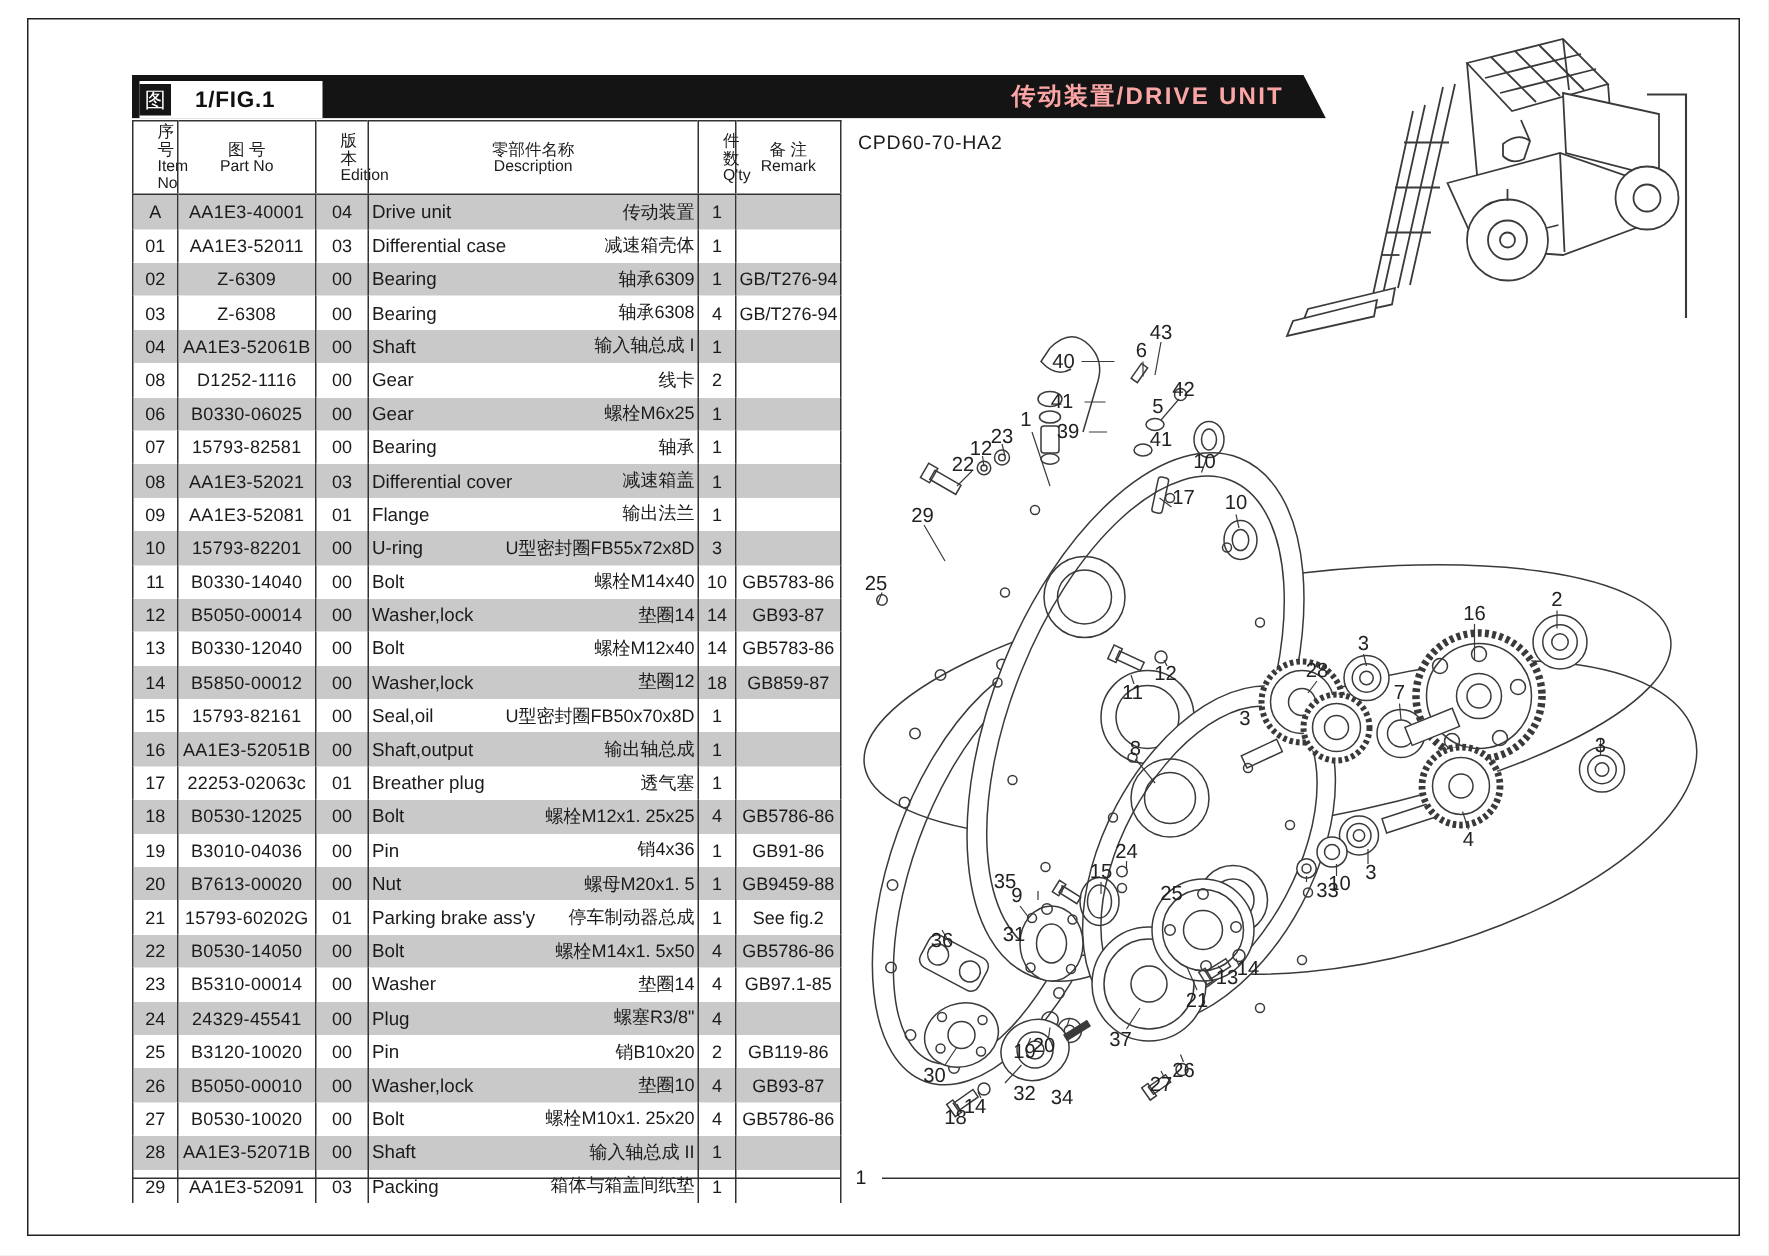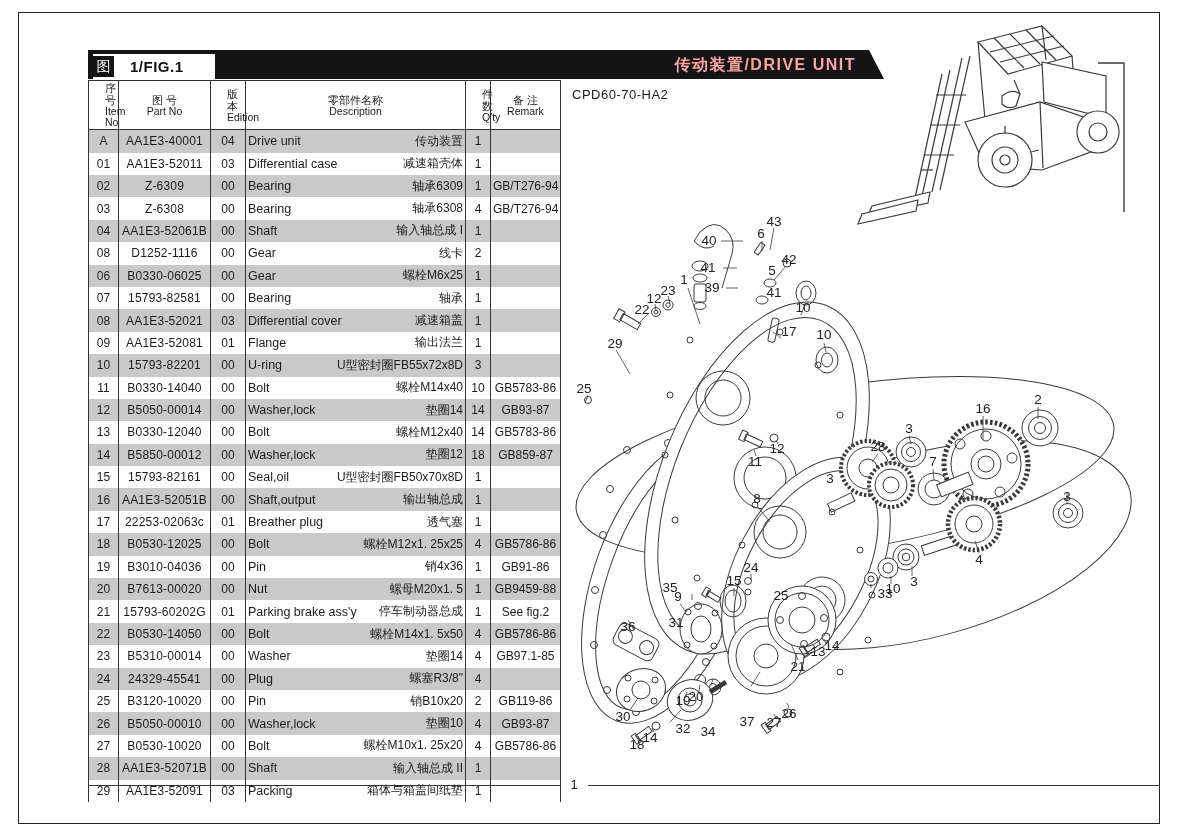--- a/index.html
+++ b/index.html
@@ -789,21 +789,21 @@
       <span class="callout" style="left: 893px; top: 589px;">10</span>
       <span class="callout" style="left: 914px; top: 582px;">3</span>
       <span class="callout" style="left: 979px; top: 560px;">4</span>
       <span class="callout" style="left: 628px; top: 627px;">36</span>
       <span class="callout" style="left: 832px; top: 646px;">14</span>
       <span class="callout" style="left: 818px; top: 652px;">13</span>
       <span class="callout" style="left: 798px; top: 667px;">21</span>
       <span class="callout" style="left: 708px; top: 691px; margin-top: 41px;">34</span>
       <span class="callout" style="left: 696px; top: 697px;">20</span>
       <span class="callout" style="left: 683px; top: 701px;">19</span>
-      <span class="callout" style="left: 747px; top: 722px;">37</span>
+      <span class="callout" style="left: 747px; top: 693px;">37</span>
       <span class="callout" style="left: 789px; top: 714px;">26</span>
       <span class="callout" style="left: 774px; top: 723px;">27</span>
       <span class="callout" style="left: 623px; top: 717px;">30</span>
       <span class="callout" style="left: 667px; top: 729px; margin-left: 16px;">32</span>
       <span class="callout" style="left: 650px; top: 738px;">14</span>
       <span class="callout" style="left: 637px; top: 745px;">18</span>
     </div>
 </div>
 
 </body></html>

